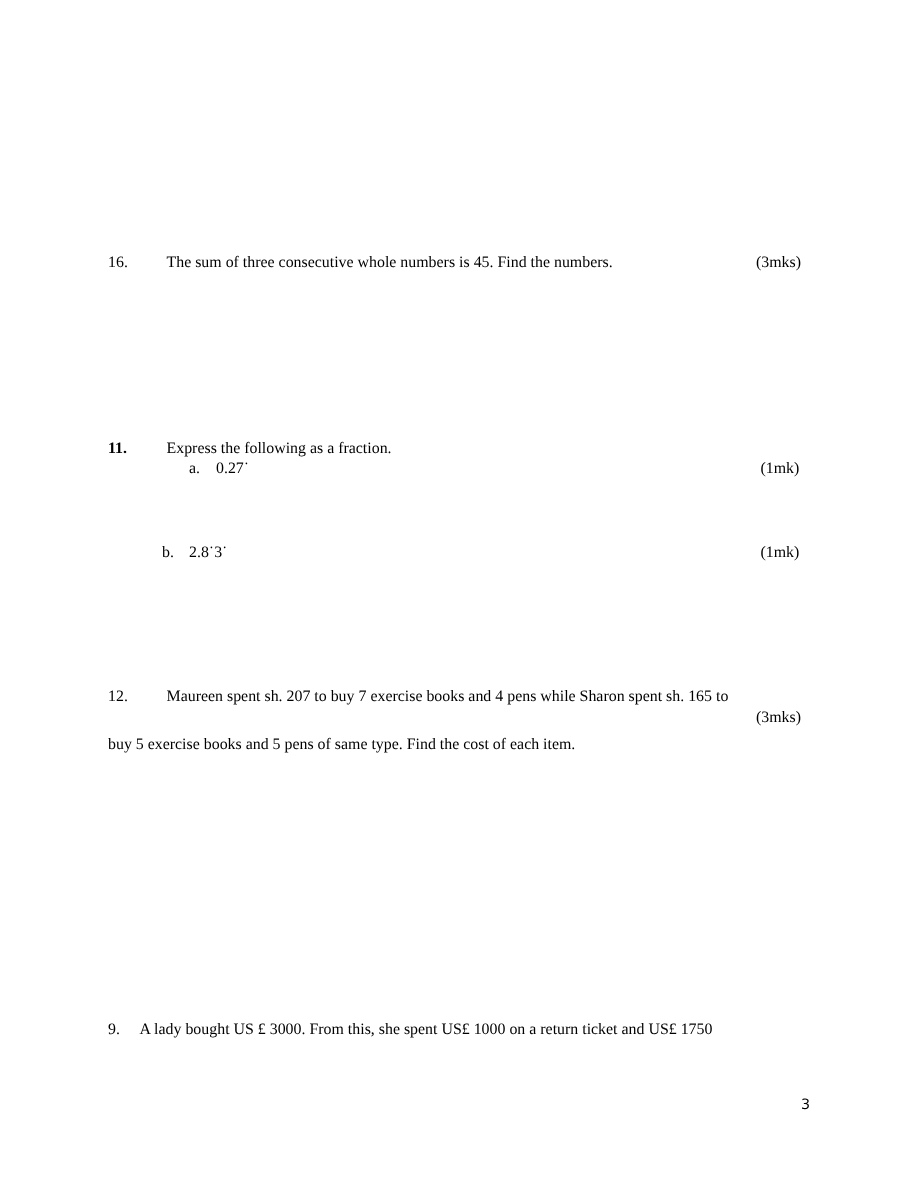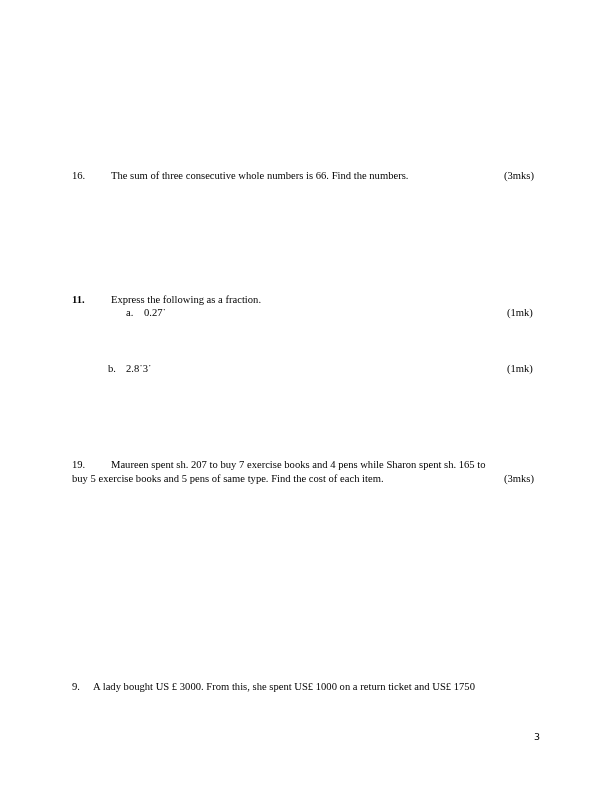--- a/index.html
+++ b/index.html
@@ -24,41 +24,41 @@
     .pagenum {
       font-family: "DejaVu Sans", sans-serif;
       font-size: 9.5px;
     }
   </style>
 </head>
 <body>
 
 <div>
   <span class="abs" style="left:72px; top:170px;">16.</span>
-  <span class="abs" style="left:111px; top:170px;">The sum of three consecutive whole numbers is 66. Find the numbers.</span>
+  <span class="abs" style="left:111px; top:170px;">The sum of three consecutive whole numbers is 45. Find the numbers.</span>
   <span class="abs" style="left:504px; top:170px;">(3mks)</span>
 </div>
 
 <div>
   <span class="abs" style="left:72px; top:294px;font-weight:bold;">11.</span>
   <span class="abs" style="left:111px; top:294px;">Express the following as a fraction.</span>
 
   <span class="abs" style="left:126px; top:307px;">a.</span>
   <span class="abs" style="left:144px; top:307px;">0.27˙</span>
   <span class="abs" style="left:507px; top:307px;">(1mk)</span>
 
   <span class="abs" style="left:108px; top:363px;">b.</span>
   <span class="abs" style="left:126px; top:363px;">2.8˙3˙</span>
   <span class="abs" style="left:507px; top:363px;">(1mk)</span>
 </div>
 
 <div>
-  <span class="abs" style="left:72px; top:459px;">19.</span>
+  <span class="abs" style="left:72px; top:459px;">12.</span>
   <span class="abs" style="left:111px; top:459px;">Maureen spent sh. 207 to buy 7 exercise books and 4 pens while Sharon spent sh. 165 to</span>
-  <span class="abs" style="left:72px; top:473px;">buy 5 exercise books and 5 pens of same type. Find the cost of each item.</span>
+  <span class="abs" style="left:72px; top:491px;">buy 5 exercise books and 5 pens of same type. Find the cost of each item.</span>
   <span class="abs" style="left:504px; top:473px;">(3mks)</span>
 </div>
 
 <div>
   <span class="abs" style="left:72px; top:681px;">9.</span>
   <span class="abs" style="left:93px; top:681px;">A lady bought US £ 3000. From this, she spent US£ 1000 on a return ticket and US£ 1750</span>
 </div>
 
 <span class="abs pagenum" style="left:534px; top:731px;">3</span>
 

